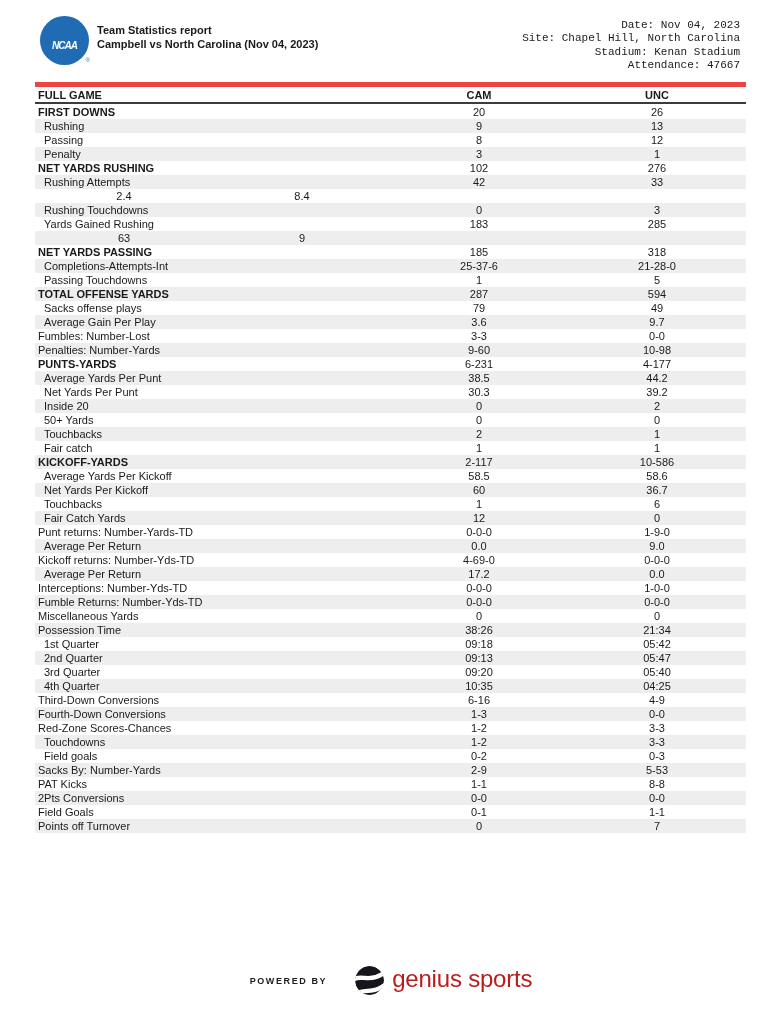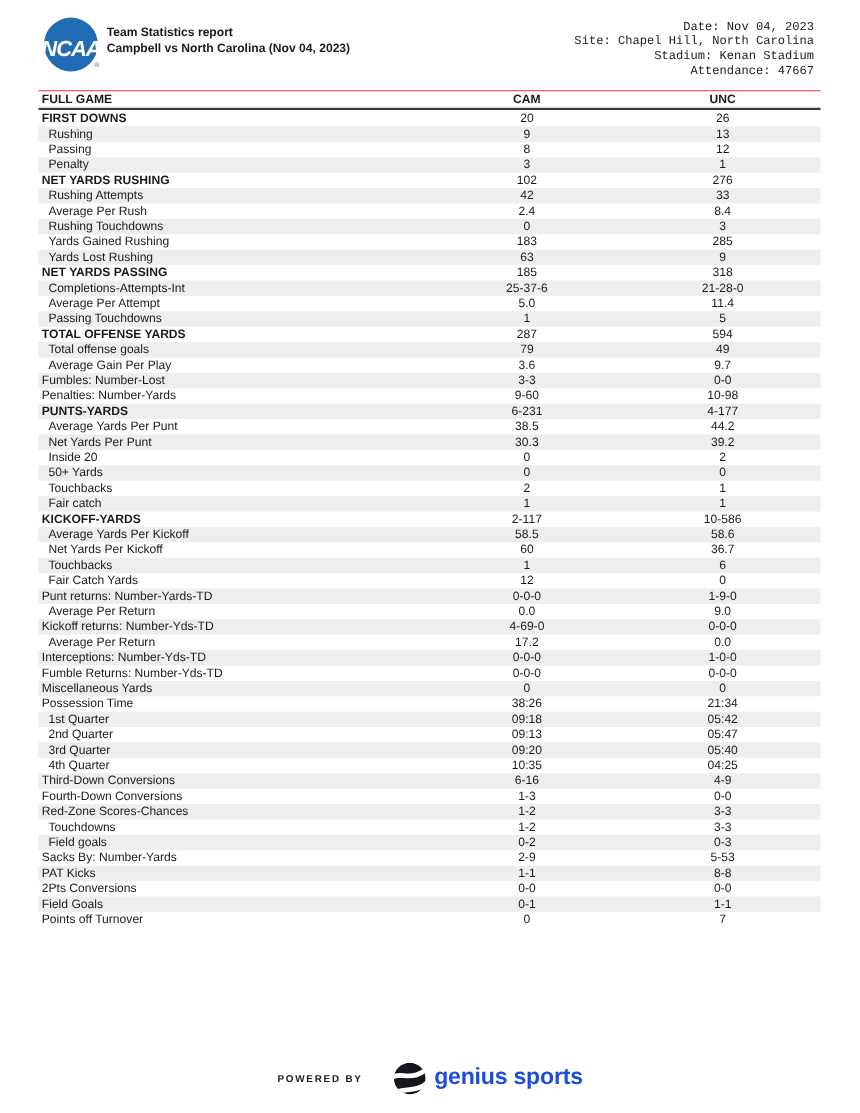--- a/index.html
+++ b/index.html
@@ -11,33 +11,33 @@
 
   
   .header { position:absolute; top:16px; left:40px; right:42px; display:flex; }
   .ncaa-logo {
     position:relative; width:49px; height:49px; border-radius:50%;
     background:#1f6cb4; flex:0 0 auto;
     display:flex; align-items:center; justify-content:center;
   }
   .ncaa-logo .logo-text {
     color:#ffffff; font-weight:bold; font-style:italic;
-    font-size:20px; letter-spacing:-1px; padding-top:10px;
+    font-size:10px; letter-spacing:-1px; padding-top:10px;
   }
   .ncaa-logo .logo-reg {
     position:absolute; right:-1px; bottom:2px; color:#1f6cb4; font-size:6px;
   }
   .titles { margin-left:8px; padding-top:7px; font-size:11px; font-weight:bold; line-height:14px; white-space:nowrap; }
   .info { margin-left:auto; text-align:right; font-size:11px; line-height:13.4px; padding-top:3px; white-space:nowrap;font-family:Liberation Mono, monospace; }
 
   
   .stats-table { position:absolute; left:35px; top:82px; width:711px; font-size:11px; }
   .thead {
     display:flex; align-items:center; height:15px; font-weight:bold;
-    border-top:1px solid #ef4444; border-bottom:2px solid #3b3b3b;
+    border-top:5px solid #ef4444; border-bottom:2px solid #3b3b3b;
     padding:0;
   }
   .cell-label { flex:1; padding-left:3px; white-space:nowrap; overflow:hidden; }
   .cell-val { width:178px; text-align:center; flex:0 0 auto; white-space:nowrap; }
   .tbody { margin-top:1px; }
   .row { display:flex; align-items:center; height:14px; }
   .row:nth-child(even) { background:#eeeeee; }
   .row.section .cell-label { font-weight:bold; }
   .row.sub .cell-label { padding-left:9px; }
 
@@ -45,21 +45,21 @@
   .footer {
     position:absolute; left:0; right:0; top:960px; height:40px;
     display:flex; align-items:center; justify-content:center;
   }
   .powered {
     font-size:9px; font-weight:bold; letter-spacing:1.6px; color:#1c1c1c;
     margin-right:27px; padding-top:2px;
   }
   .gs-mark { width:31px; height:31px; flex:0 0 auto; }
   .brand {
-    font-size:21px; font-weight:bold; color:#1d4ed8; margin-left:7px;
+    font-size:24px; font-weight:normal; color:#b91c1c; margin-left:7px;
     letter-spacing:-0.2px; padding-bottom:2px;
   }
 </style>
 </head>
 <body>
 
 <div class="page">
 
   <div class="header">
     <div class="ncaa-logo">
@@ -109,66 +109,59 @@
     <div class="cell-label">NET YARDS RUSHING</div>
     <div class="cell-val">102</div>
     <div class="cell-val">276</div>
   </div>
         <div class="row sub">
     <div class="cell-label">Rushing Attempts</div>
     <div class="cell-val">42</div>
     <div class="cell-val">33</div>
   </div>
         <div class="row sub">
-    <div class="cell-label">Average Per Rush</div>
     <div class="cell-val">2.4</div>
     <div class="cell-val">8.4</div>
   </div>
         <div class="row sub">
     <div class="cell-label">Rushing Touchdowns</div>
     <div class="cell-val">0</div>
     <div class="cell-val">3</div>
   </div>
         <div class="row sub">
     <div class="cell-label">Yards Gained Rushing</div>
     <div class="cell-val">183</div>
     <div class="cell-val">285</div>
   </div>
         <div class="row sub">
-    <div class="cell-label">Yards Lost Rushing</div>
     <div class="cell-val">63</div>
     <div class="cell-val">9</div>
   </div>
         <div class="row section">
     <div class="cell-label">NET YARDS PASSING</div>
     <div class="cell-val">185</div>
     <div class="cell-val">318</div>
   </div>
         <div class="row sub">
     <div class="cell-label">Completions-Attempts-Int</div>
     <div class="cell-val">25-37-6</div>
     <div class="cell-val">21-28-0</div>
   </div>
         <div class="row sub">
-    <div class="cell-label">Average Per Attempt</div>
-    <div class="cell-val">5.0</div>
-    <div class="cell-val">11.4</div>
-  </div>
-        <div class="row sub">
     <div class="cell-label">Passing Touchdowns</div>
     <div class="cell-val">1</div>
     <div class="cell-val">5</div>
   </div>
         <div class="row section">
     <div class="cell-label">TOTAL OFFENSE YARDS</div>
     <div class="cell-val">287</div>
     <div class="cell-val">594</div>
   </div>
         <div class="row sub">
-    <div class="cell-label">Total offense goals</div>
+    <div class="cell-label">Sacks offense plays</div>
     <div class="cell-val">79</div>
     <div class="cell-val">49</div>
   </div>
         <div class="row sub">
     <div class="cell-label">Average Gain Per Play</div>
     <div class="cell-val">3.6</div>
     <div class="cell-val">9.7</div>
   </div>
         <div class="row flush">
     <div class="cell-label">Fumbles: Number-Lost</div>

